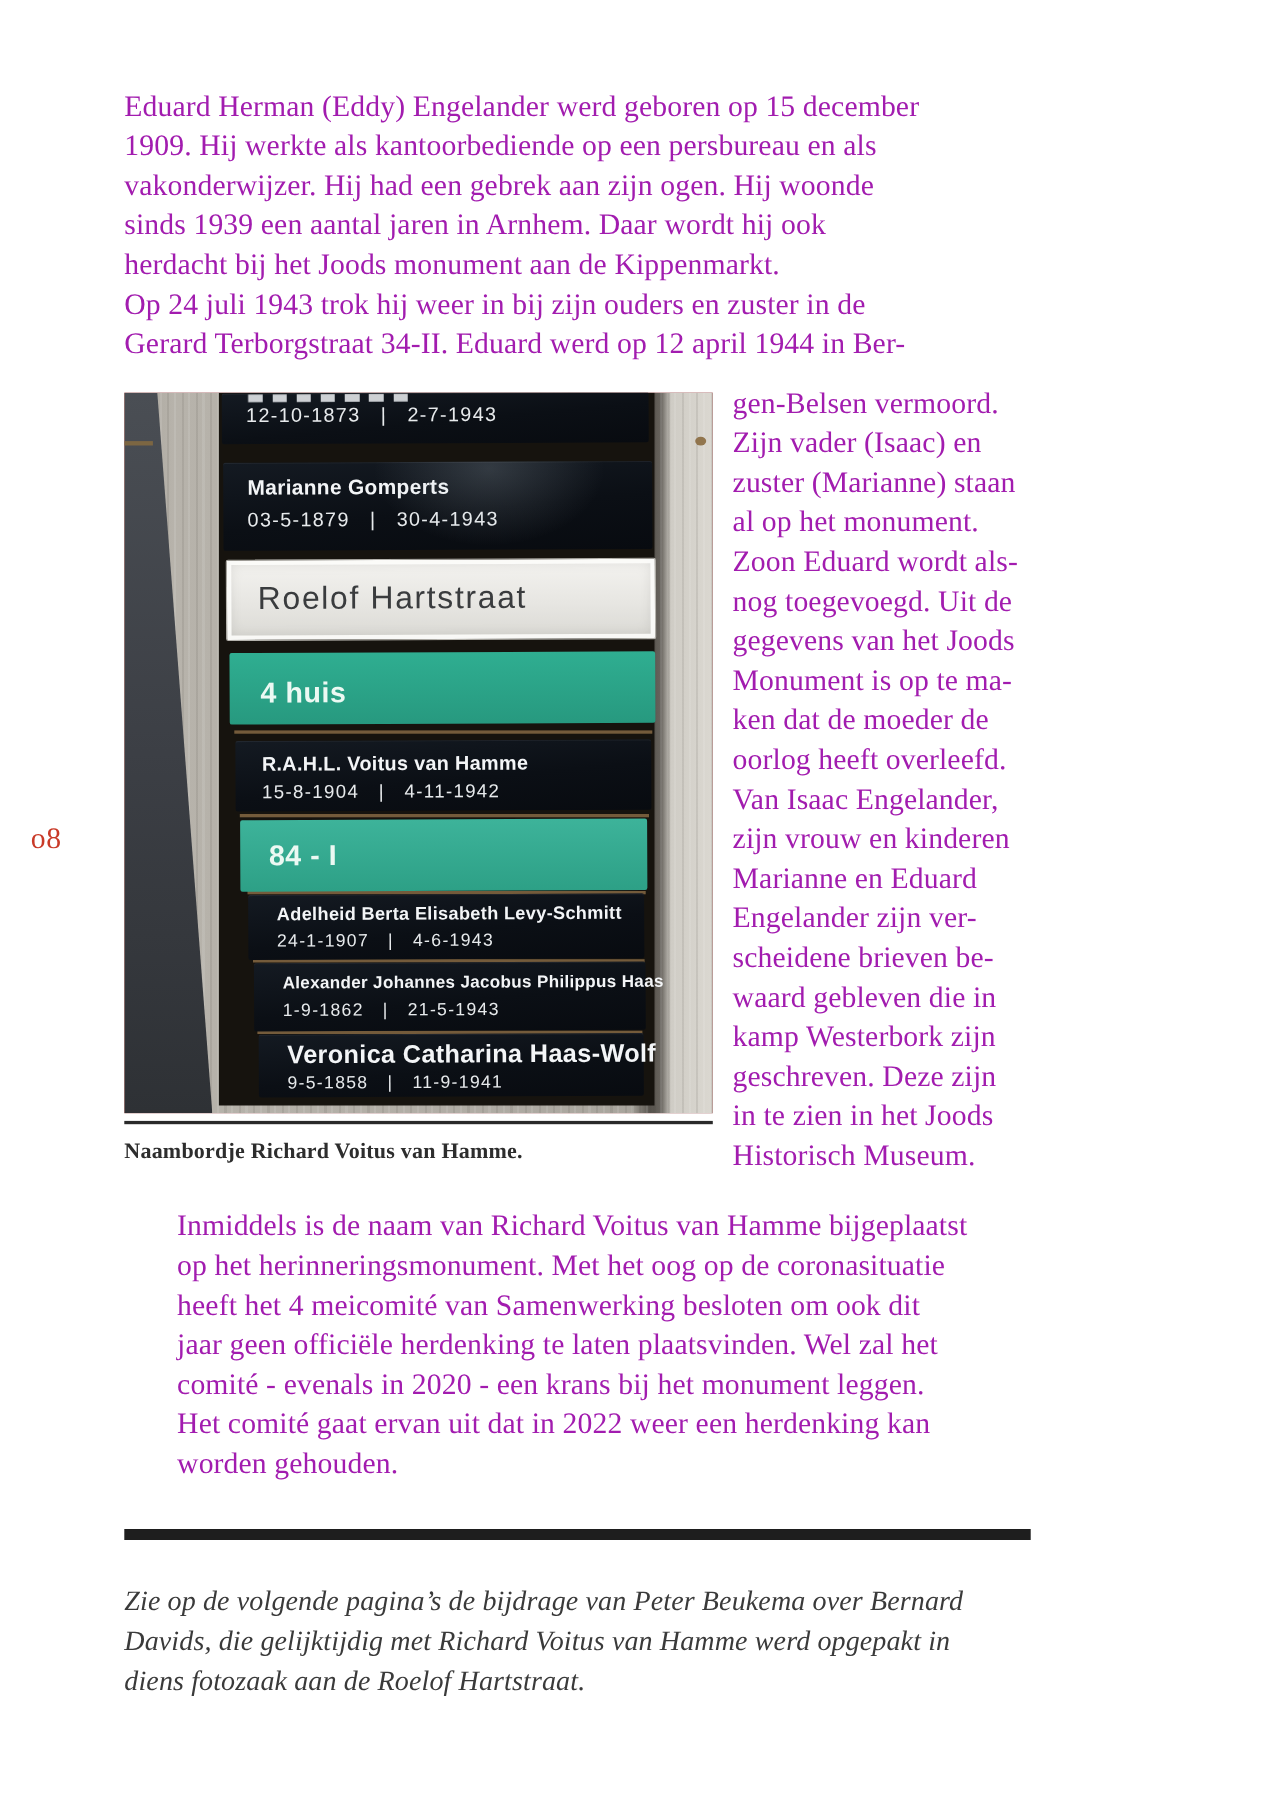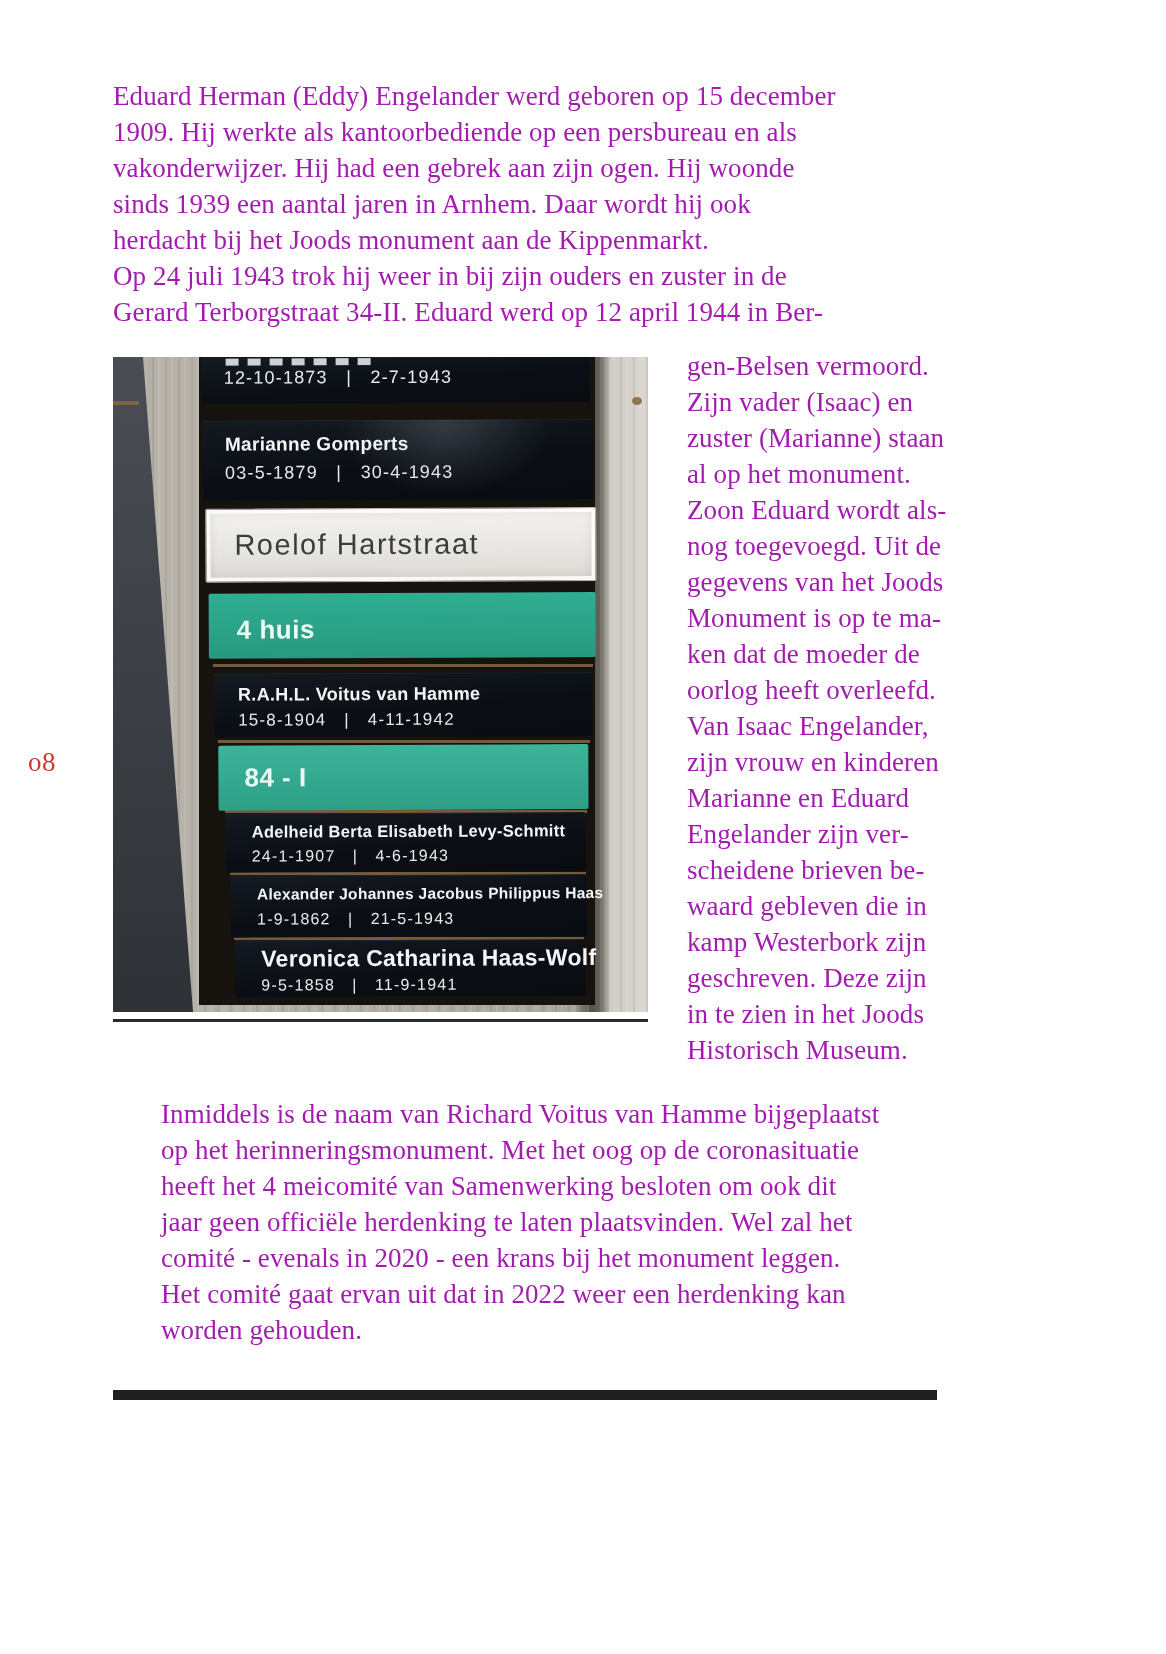--- a/index.html
+++ b/index.html
@@ -1,21 +1,21 @@
 <!DOCTYPE html>
 <html><head>
 <meta charset="utf-8">
 <style>
   html,body{margin:0;padding:0;background:#ffffff;}
   .page{position:relative;width:1166px;height:1654px;background:#ffffff;overflow:hidden;
         font-family:"Liberation Serif",serif;}
 
   .para{position:absolute;white-space:pre-line;color:#a21caf;font-size:27px;line-height:36px;letter-spacing:.1px;}
   #para1{left:113px;top:78px;width:840px;}
-  #rightcol{left:687px;top:348px;width:300px;}
+  #rightcol{left:666px;top:348px;width:300px;}
   #para2{left:113px;top:1096px;width:840px;margin-left:48px;}
   #footnote{left:113px;top:1438px;width:840px;font-style:italic;font-size:25.5px;color:#3a3a3a;}
 
   .caption{position:absolute;left:113px;top:1036px;font-weight:bold;font-size:20px;color:#2d2d2d;letter-spacing:.2px;}
   .rule-thin{position:absolute;left:113px;top:1019px;width:535px;height:3px;background:#2a2a2a;}
   .rule-thick{position:absolute;left:113px;top:1390px;width:824px;height:10px;background:#1e1e1e;}
   .pagenum{position:absolute;left:28px;top:749px;font-size:27px;line-height:27px;color:#c93a28;letter-spacing:.5px;}
 
   
   .photo{position:absolute;left:113px;top:357px;width:535px;height:655px;overflow:hidden;background:#7f1d1d;}
@@ -129,25 +129,29 @@
 Marianne en Eduard
 Engelander zijn ver-
 scheidene brieven be-
 waard gebleven die in
 kamp Westerbork zijn
 geschreven. Deze zijn
 in te zien in het Joods
 Historisch Museum.</div>
 
   <div class="rule-thin"></div>
+  <div class="caption">Naambordje Richard Voitus van Hamme.</div>
 
   <div class="para" id="para2">Inmiddels is de naam van Richard Voitus van Hamme bijgeplaatst
 op het herinneringsmonument. Met het oog op de coronasituatie
 heeft het 4 meicomité van Samenwerking besloten om ook dit
 jaar geen officiële herdenking te laten plaatsvinden. Wel zal het
 comité - evenals in 2020 - een krans bij het monument leggen.
 Het comité gaat ervan uit dat in 2022 weer een herdenking kan
 worden gehouden.</div>
 
   <div class="rule-thick"></div>
 
+  <div class="para" id="footnote">Zie op de volgende pagina’s de bijdrage van Peter Beukema over Bernard
+Davids, die gelijktijdig met Richard Voitus van Hamme werd opgepakt in
+diens fotozaak aan de Roelof Hartstraat.</div>
 
 </div>
 
 </body></html>

